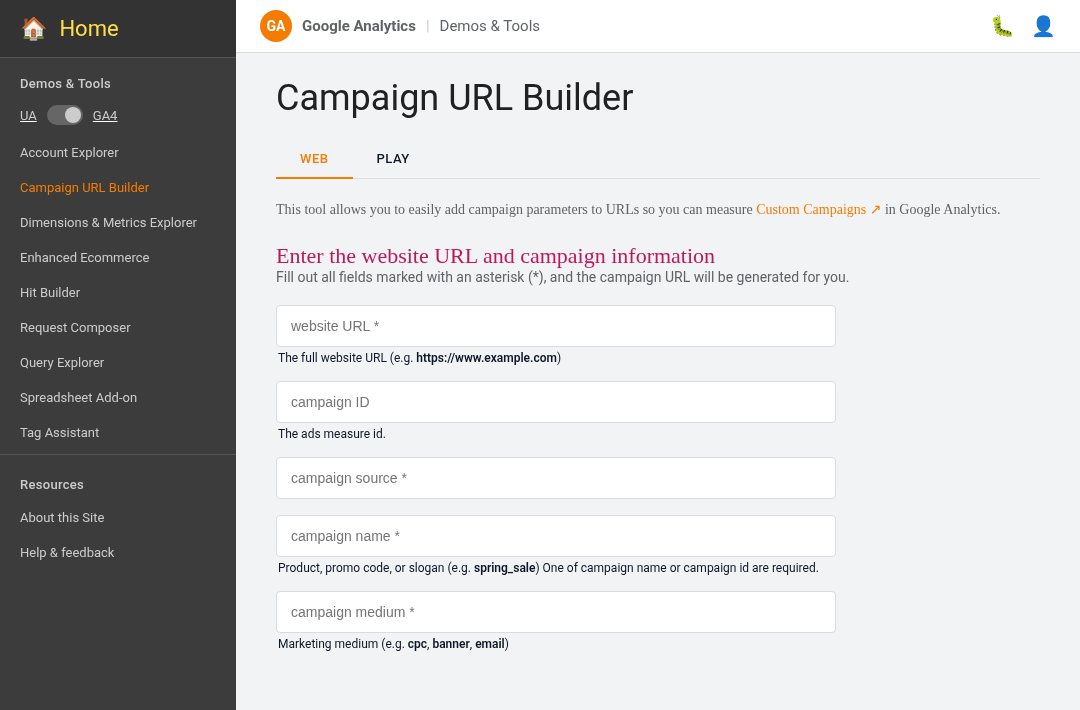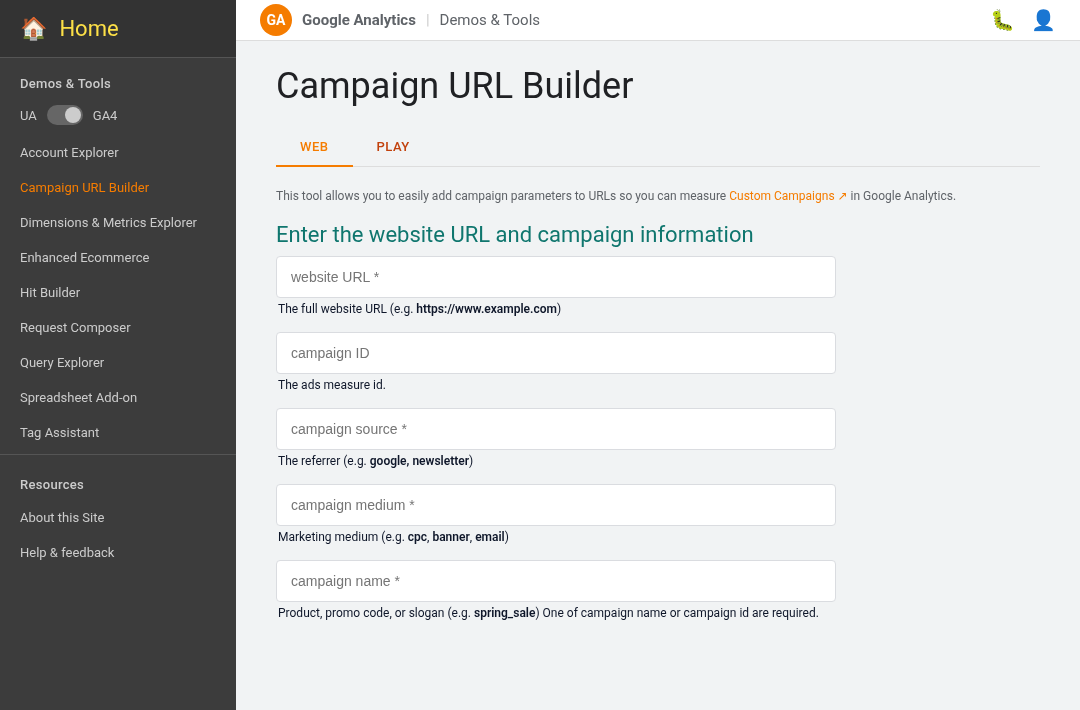--- a/index.html
+++ b/index.html
@@ -43,20 +43,21 @@
       color: #ccc;
       padding: 18px 20px 8px 20px;
       letter-spacing: 0.3px;
     }
 
     .ua-ga4-toggle {
       display: flex;
       align-items: center;
       gap: 10px;
       padding: 6px 20px 10px 20px;
+      text-decoration: underline;
     }
 
     .toggle-label {
       font-size: 13px;
       color: #ccc;
     }
 
     .toggle-switch {
       width: 36px;
       height: 20px;
@@ -100,21 +101,21 @@
       height: 710px;
       overflow-y: auto;
       background: #f1f3f4;
     }
 
     
     .header {
       display: flex;
       align-items: center;
       justify-content: space-between;
-      padding: 4px 24px;
+      padding: 10px 24px;
       background: #fff;
       border-bottom: 1px solid #ddd;
     }
 
     .header-logo {
       display: flex;
       align-items: center;
       gap: 10px;
     }
 
@@ -171,21 +172,21 @@
     .tabs {
       display: flex;
       border-bottom: 1px solid #ddd;
       margin-bottom: 20px;
     }
 
     .tab {
       padding: 12px 24px;
       font-size: 13px;
       font-weight: 500;
-      color: #c2410c;
+      color: #0f172a;
       cursor: pointer;
       text-transform: uppercase;
       letter-spacing: 0.5px;
       position: relative;
     }
 
     .tab.active {
       color: #f57c00;
     }
 
@@ -193,36 +194,38 @@
       content: '';
       position: absolute;
       bottom: -1px;
       left: 0;
       right: 0;
       height: 2px;
       background: #f57c00;
     }
 
     .description {
-      font-size: 12px;
+      font-size: 14px;
       color: #5f6368;
-      margin-bottom: 16px;
+      margin-bottom: 22px;
       line-height: 1.6;
+      font-family: Liberation Serif, serif;
     }
 
     .description a {
       color: #f57c00;
       text-decoration: none;
     }
 
     .section-heading {
       font-size: 22px;
       font-weight: 400;
-      color: #0f766e;
-      margin-bottom: 9px;
+      color: #be185d;
+      margin-bottom: 0;
+      font-family: Liberation Serif, serif;
     }
 
     .section-subtext {
       font-size: 14px;
       color: #5f6368;
       margin-bottom: 20px;
     }
 
     .form-field-group {
       margin-bottom: 16px;
@@ -315,23 +318,24 @@
     <div class="tabs">
       <div class="tab active">WEB</div>
       <div class="tab">PLAY</div>
     </div>
 
     <p class="description">
       <span>This tool allows you to easily add campaign parameters to URLs so you can measure </span><a href="#">Custom Campaigns ↗</a><span> in Google Analytics.</span>
     </p>
 
     <h2 class="section-heading">Enter the website URL and campaign information</h2>
+    <p class="section-subtext">Fill out all fields marked with an asterisk (*), and the campaign URL will be generated for you.</p>
 
     <div id="form-fields-container">
         <div class="form-field-group"><input type="text" class="form-input" placeholder="website URL *" style=""><div class="field-hint">The full website URL (e.g. <strong>https://www.example.com</strong>)</div></div>
         <div class="form-field-group"><input type="text" class="form-input" placeholder="campaign ID" style=""><div class="field-hint">The ads measure id.</div></div>
-        <div class="form-field-group"><input type="text" class="form-input" placeholder="campaign source *" style=""><div class="field-hint">The referrer (e.g. <strong>google, newsletter</strong>)</div></div>
+        <div class="form-field-group"><input type="text" class="form-input" placeholder="campaign source *" style=""></div>
+        <div class="form-field-group"><input type="text" class="form-input" placeholder="campaign name *" style=""><div class="field-hint">Product, promo code, or slogan (e.g. <strong>spring_sale</strong>) One of campaign name or campaign id are required.</div></div>
         <div class="form-field-group"><input type="text" class="form-input" placeholder="campaign medium *" style=""><div class="field-hint">Marketing medium (e.g. <strong>cpc</strong>, <strong>banner</strong>, <strong>email</strong>)</div></div>
-        <div class="form-field-group"><input type="text" class="form-input" placeholder="campaign name *" style=""><div class="field-hint">Product, promo code, or slogan (e.g. <strong>spring_sale</strong>) One of campaign name or campaign id are required.</div></div>
       </div>
   </div>
 
 </div>
 
 </body></html>

